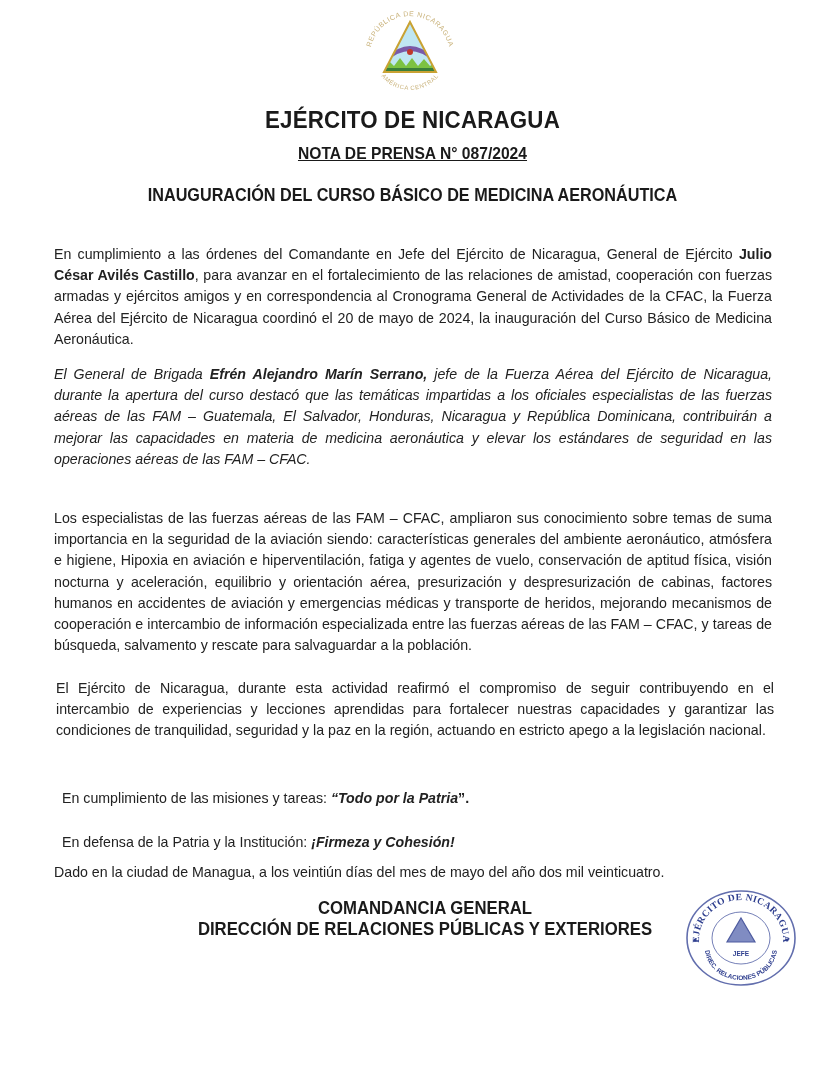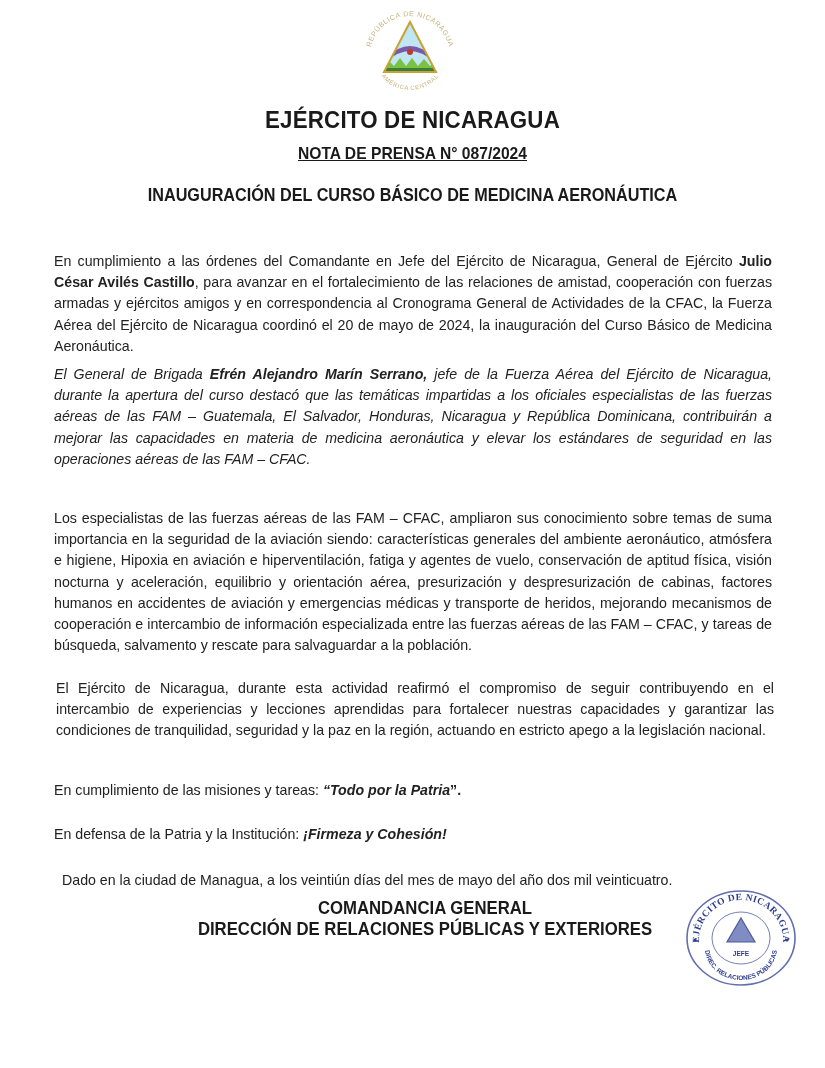--- a/index.html
+++ b/index.html
@@ -12,21 +12,21 @@
 
   .title { position: absolute; left: 0; width: 825px; text-align: center; top: 106px;
            font-size: 24px; font-weight: bold; letter-spacing: 0.2px; transform: scaleX(0.93); }
   .subtitle { position: absolute; left: 0; width: 825px; text-align: center; top: 144px;
               font-size: 17px; font-weight: bold; text-decoration: underline; transform: scaleX(0.92); }
   .headline { position: absolute; left: 0; width: 825px; text-align: center; top: 185px;
               font-size: 18px; font-weight: bold; transform: scaleX(0.9); }
 
   .body-text { position: absolute; left: 54px; width: 718px; font-size: 14.2px; line-height: 21.2px;
                text-align: justify; color: #222; }
-  .p1 { top: 251px; }
+  .p1 { top: 244px; }
   .p2 { top: 364px; font-style: italic; }
   .p3 { top: 508px; }
   .p4 { top: 676px; }
   .p5 { top: 780px; text-align: left; }
   .p6 { top: 824px; text-align: left; }
   .p7 { top: 862px; text-align: left; }
   .bold { font-weight: bold; }
   .bi { font-weight: bold; font-style: italic; }
 
   .sign1 { position: absolute; left: 150px; width: 550px; text-align: center; top: 898px;
@@ -73,25 +73,25 @@
   <div class="headline">INAUGURACIÓN DEL CURSO BÁSICO DE MEDICINA AERONÁUTICA</div>
 
   <p class="body-text p1" style="margin:0"><span>En cumplimiento a las órdenes del Comandante en Jefe del Ejército de Nicaragua, General de Ejército </span><span class="bold">Julio César Avilés Castillo</span><span>, para avanzar en el fortalecimiento de las relaciones de amistad, cooperación con fuerzas armadas y ejércitos amigos y en correspondencia al Cronograma General de Actividades de la CFAC, la Fuerza Aérea del Ejército de Nicaragua coordinó el 20 de mayo de 2024, la inauguración del Curso Básico de Medicina Aeronáutica.</span></p>
 
   <p class="body-text p2" style="margin:0"><span>El General de Brigada </span><span class="bold">Efrén Alejandro Marín Serrano,</span><span> jefe de la Fuerza Aérea del Ejército de Nicaragua, durante la apertura del curso destacó que las temáticas impartidas a los oficiales especialistas de las fuerzas aéreas de las FAM – Guatemala, El Salvador, Honduras, Nicaragua y República Dominicana, contribuirán a mejorar las capacidades en materia de medicina aeronáutica y elevar los estándares de seguridad en las operaciones aéreas de las FAM – CFAC.</span></p>
 
   <p class="body-text p3" style="margin:0">Los especialistas de las fuerzas aéreas de las FAM – CFAC, ampliaron sus conocimiento sobre temas de suma importancia en la seguridad de la aviación siendo: características generales del ambiente aeronáutico, atmósfera e higiene, Hipoxia en aviación e hiperventilación, fatiga y agentes de vuelo, conservación de aptitud física, visión nocturna y aceleración, equilibrio y orientación aérea, presurización y despresurización de cabinas, factores humanos en accidentes de aviación y emergencias médicas y transporte de heridos, mejorando mecanismos de cooperación e intercambio de información especializada entre las fuerzas aéreas de las FAM – CFAC, y tareas de búsqueda, salvamento y rescate para salvaguardar a la población.</p>
 
   <p class="body-text p4" style="margin:2px">El Ejército de Nicaragua, durante esta actividad reafirmó el compromiso de seguir contribuyendo en el intercambio de experiencias y lecciones aprendidas para fortalecer nuestras capacidades y garantizar las condiciones de tranquilidad, seguridad y la paz en la región, actuando en estricto apego a la legislación nacional.</p>
 
-  <p class="body-text p5" style="margin:0"><span>En cumplimiento de las misiones y tareas: </span><span class="bi">“Todo por la Patria</span><span class="bold">”.</span></p>
+  <p class="body-text p5" style="margin:8px"><span>En cumplimiento de las misiones y tareas: </span><span class="bi">“Todo por la Patria</span><span class="bold">”.</span></p>
 
-  <p class="body-text p6" style="margin:0"><span>En defensa de la Patria y la Institución: </span><span class="bi">¡Firmeza y Cohesión!</span></p>
+  <p class="body-text p6" style="margin:8px"><span>En defensa de la Patria y la Institución: </span><span class="bi">¡Firmeza y Cohesión!</span></p>
 
-  <p class="body-text p7" style="margin:8px">Dado en la ciudad de Managua, a los veintiún días del mes de mayo del año dos mil veinticuatro.</p>
+  <p class="body-text p7" style="margin:0">Dado en la ciudad de Managua, a los veintiún días del mes de mayo del año dos mil veinticuatro.</p>
 
   <div class="sign1">COMANDANCIA GENERAL</div>
   <div class="sign2">DIRECCIÓN DE RELACIONES PÚBLICAS Y EXTERIORES</div>
 
   <div class="stamp">
     <svg viewBox="0 0 116 100">
       <defs>
         <path id="stArcTop" d="M16,52 A42,40 0 0,1 100,52"></path>
         <path id="stArcBot" d="M22,60 A36,32 0 0,0 94,60"></path>
       </defs>

